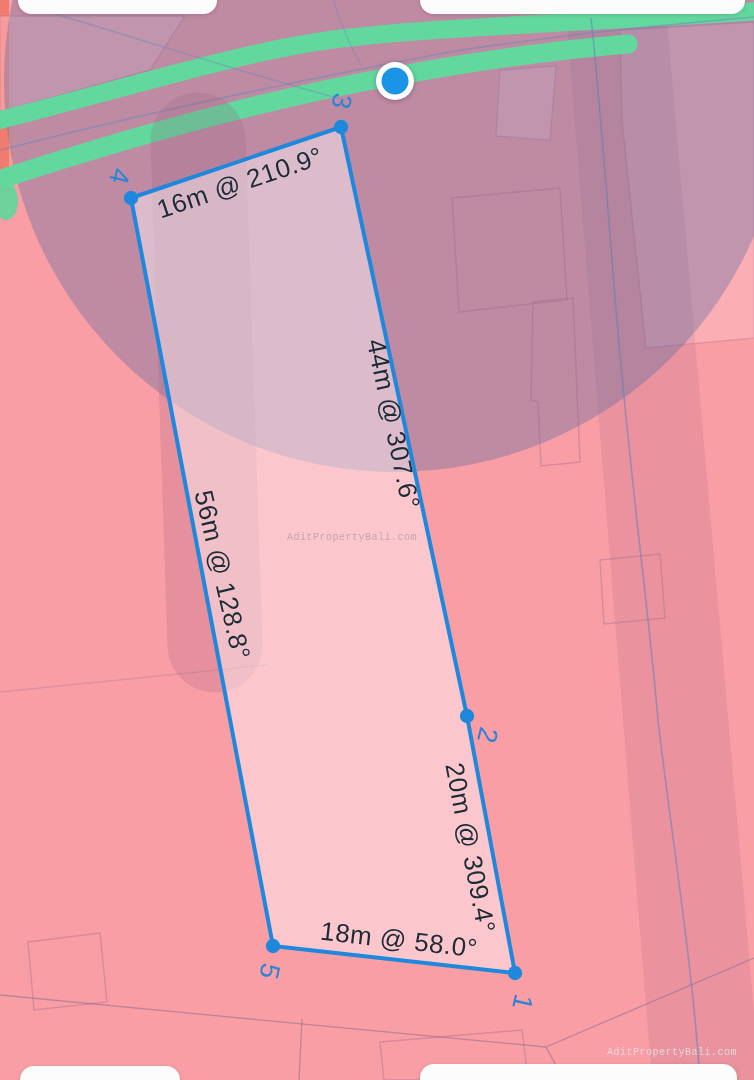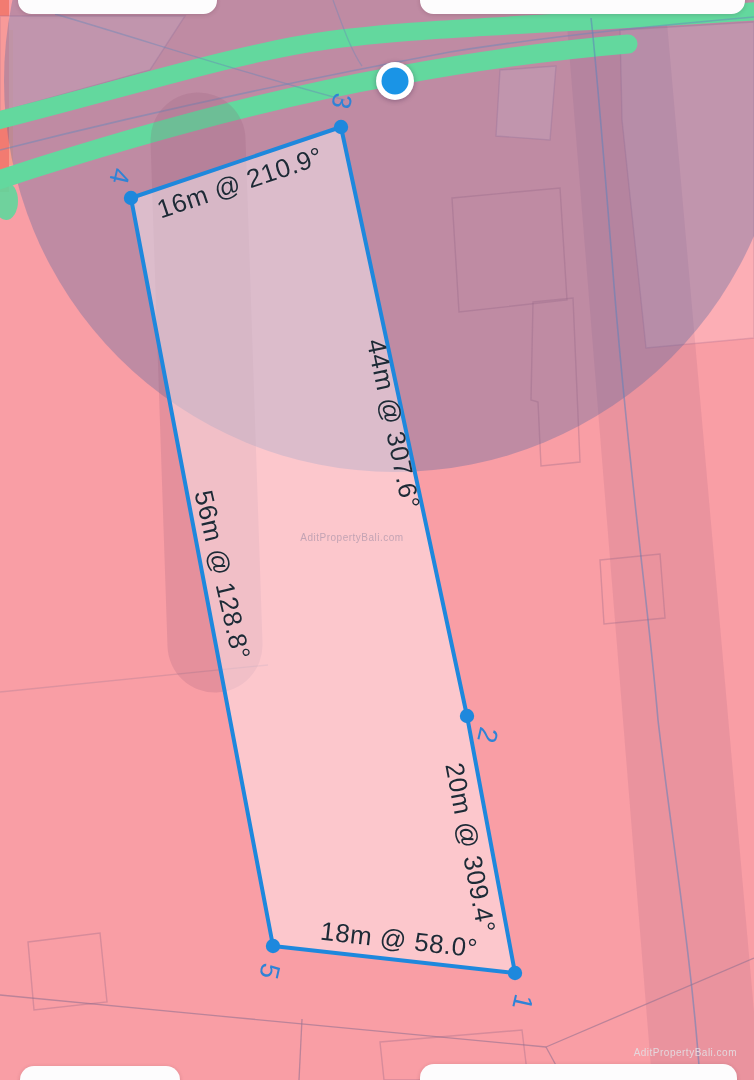--- a/index.html
+++ b/index.html
@@ -18,21 +18,21 @@
   .vlabel{
     position:absolute;white-space:nowrap;
     transform:translate(-50%,-50%) rotate(var(--r,103deg));
     color:#2f83d6;font-size:27px;font-weight:400;
   }
   .panel{
     position:absolute;background:#fdfcfd;border-radius:14px;
     box-shadow:0 1px 4px rgba(60,30,40,.18);
   }
   .wm{
-    position:absolute;font-family:Liberation Sans, sans-serif;
+    position:absolute;font-family:Liberation Mono, monospace;
     white-space:nowrap;
   }
   .wm-center{
     left:352px;top:537px;transform:translate(-50%,-50%);
     font-size:10px;letter-spacing:.5px;color:rgba(125,120,150,.45);
   }
   .wm-br{
     right:17px;top:1047px;font-size:10px;letter-spacing:.5px;
     color:rgba(228,220,226,.92);
   }

